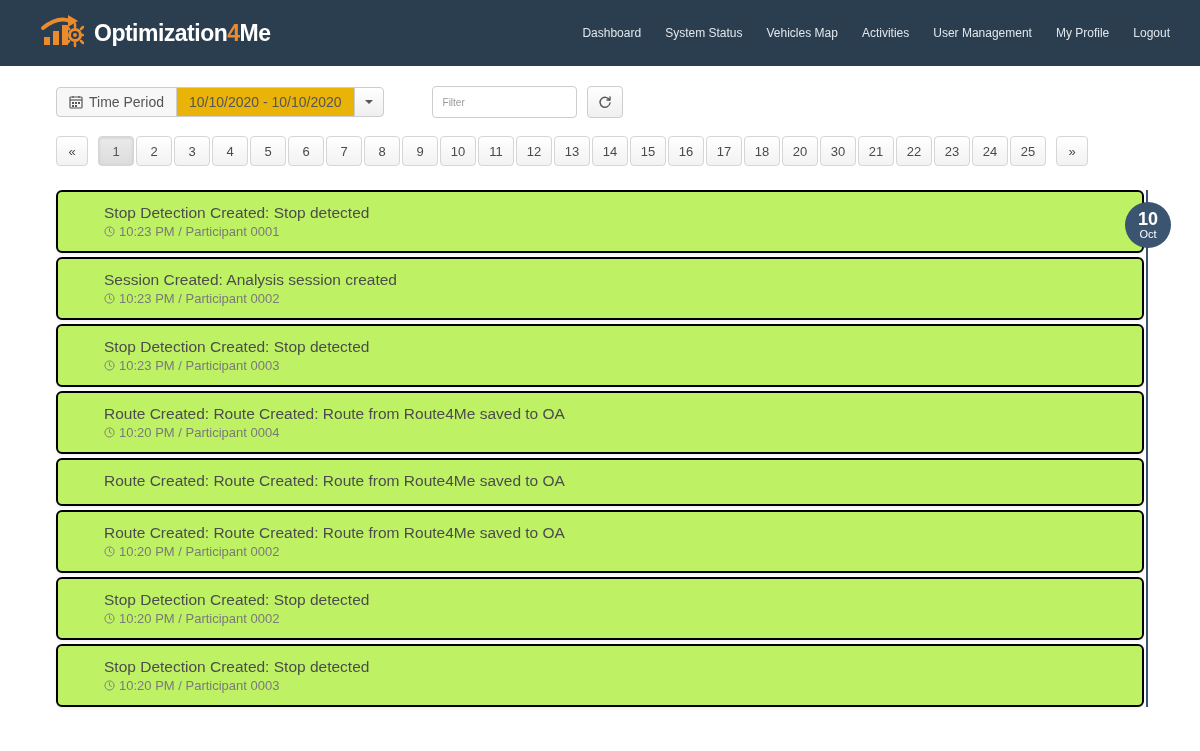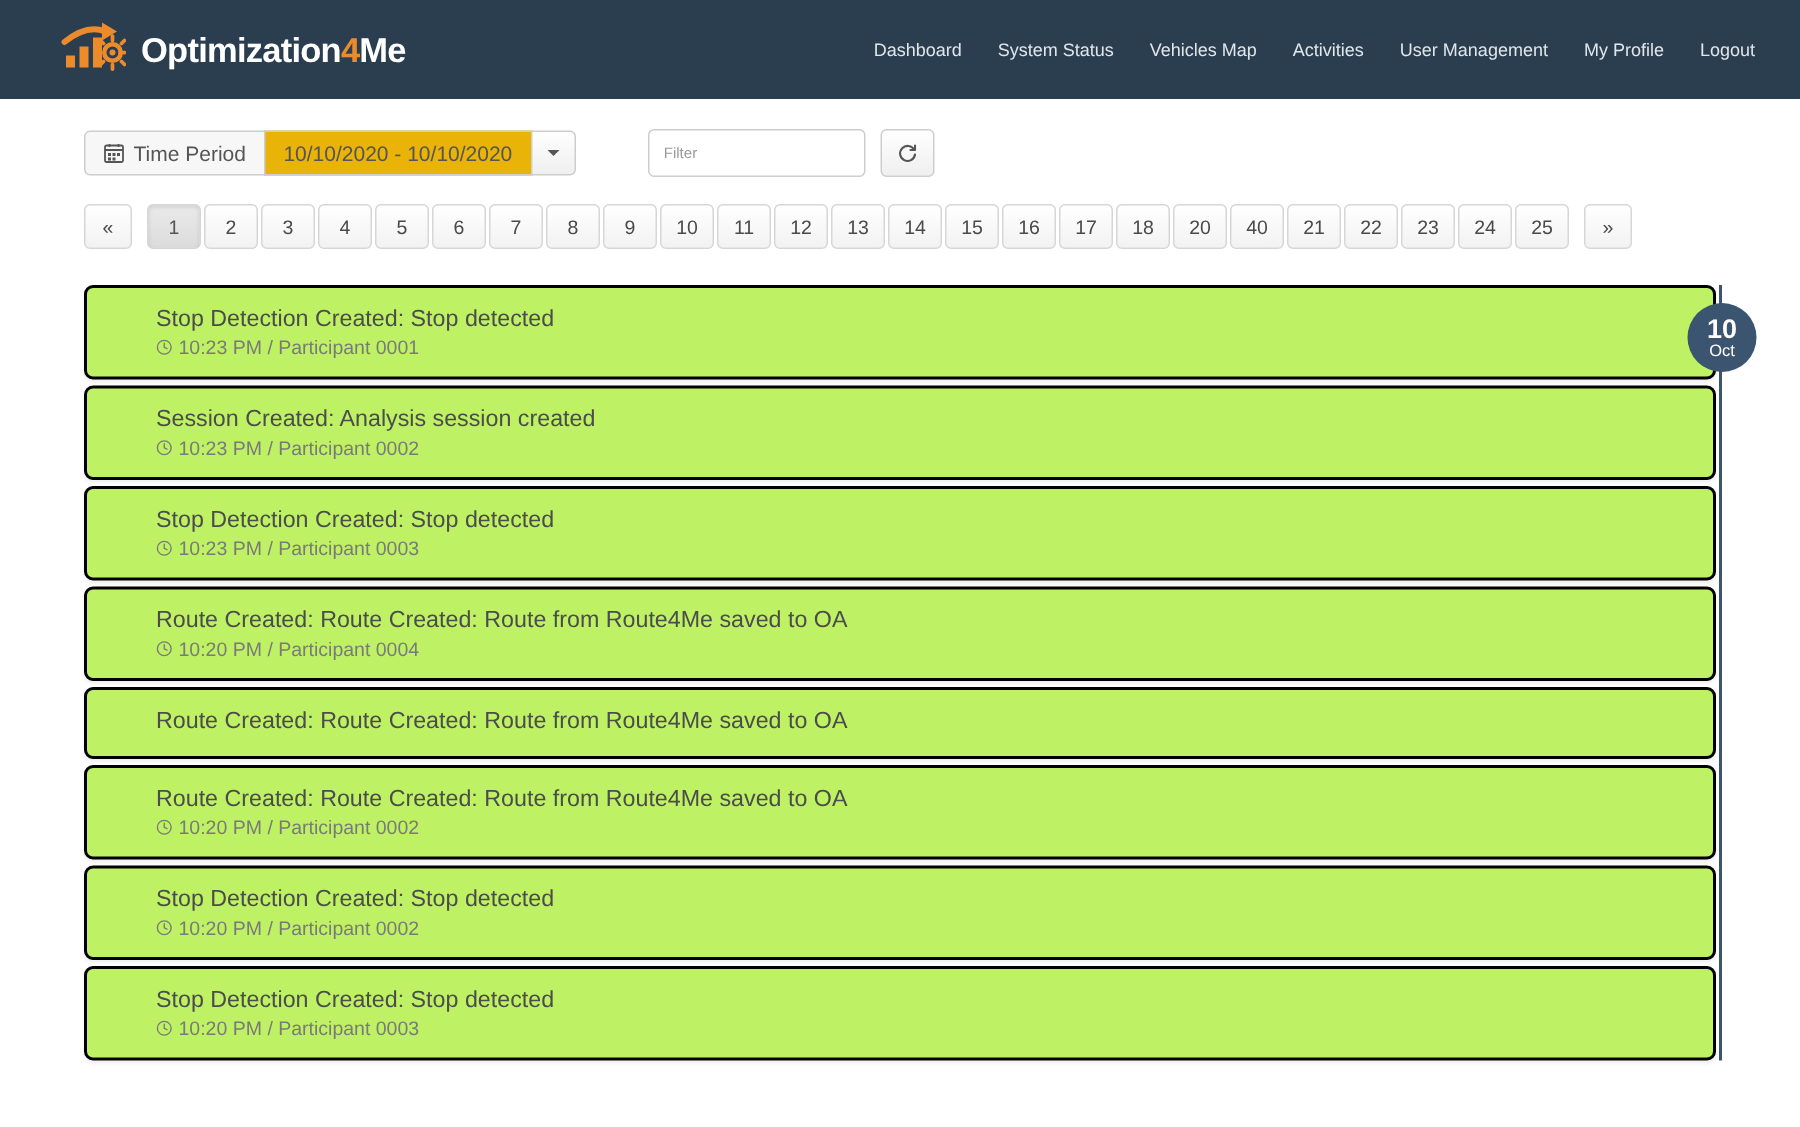--- a/index.html
+++ b/index.html
@@ -140,21 +140,21 @@
       <div class="page">10</div>
       <div class="page">11</div>
       <div class="page">12</div>
       <div class="page">13</div>
       <div class="page">14</div>
       <div class="page">15</div>
       <div class="page">16</div>
       <div class="page">17</div>
       <div class="page">18</div>
       <div class="page">20</div>
-      <div class="page">40</div>
+      <div class="page">30</div>
       <div class="page">21</div>
       <div class="page">22</div>
       <div class="page">23</div>
       <div class="page">24</div>
       <div class="page">25</div>
       <div style="width: 8px;"></div>
       <div class="page nav-page">»</div>
     </div>
 
   <div class="timeline">

